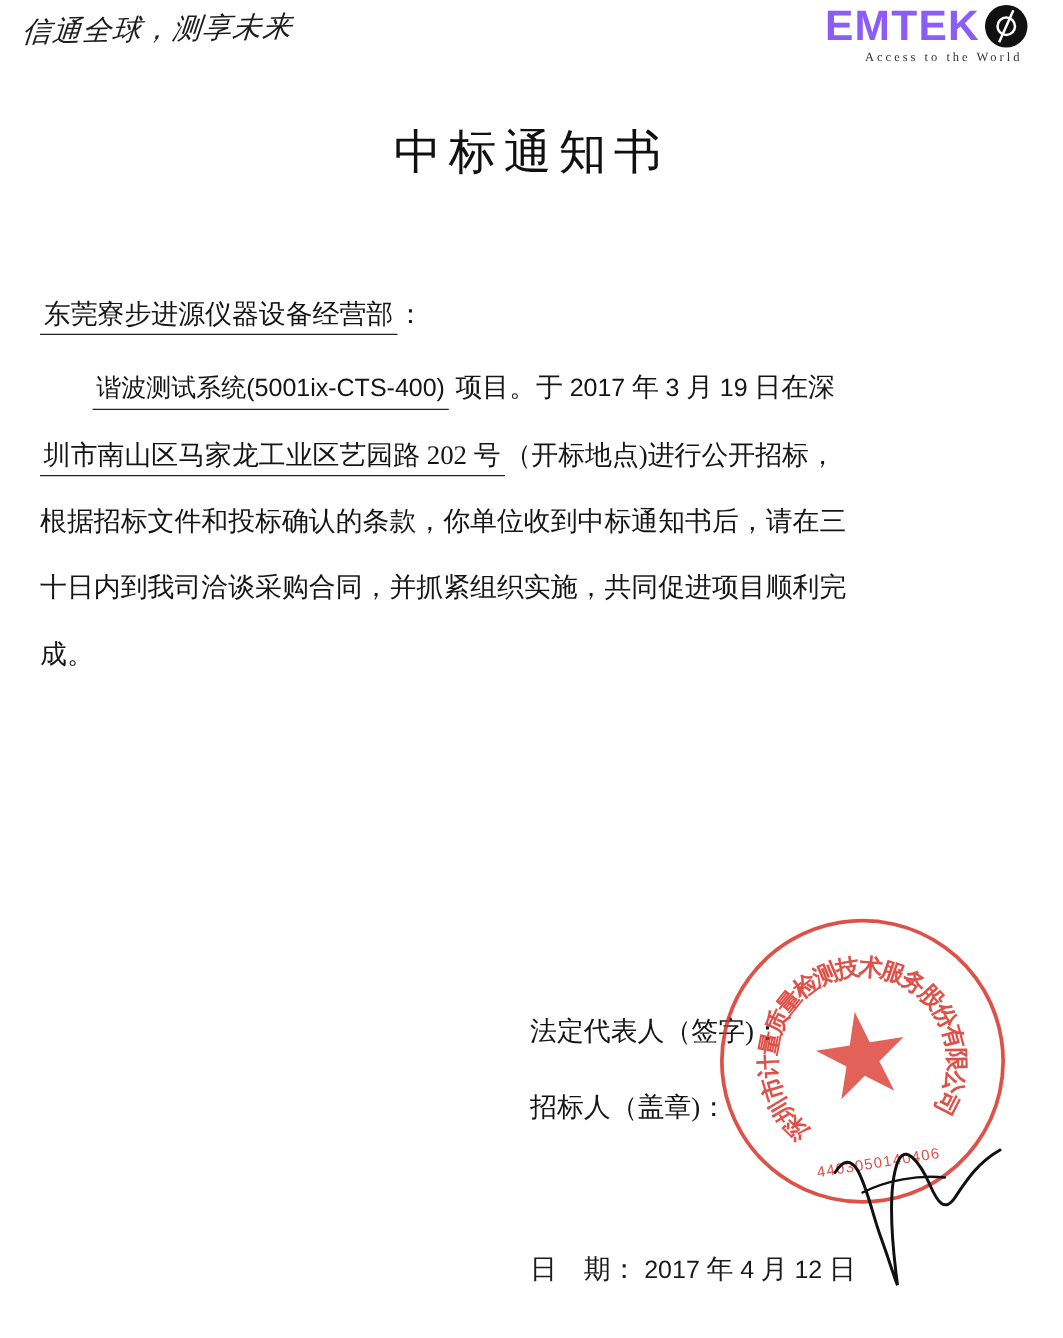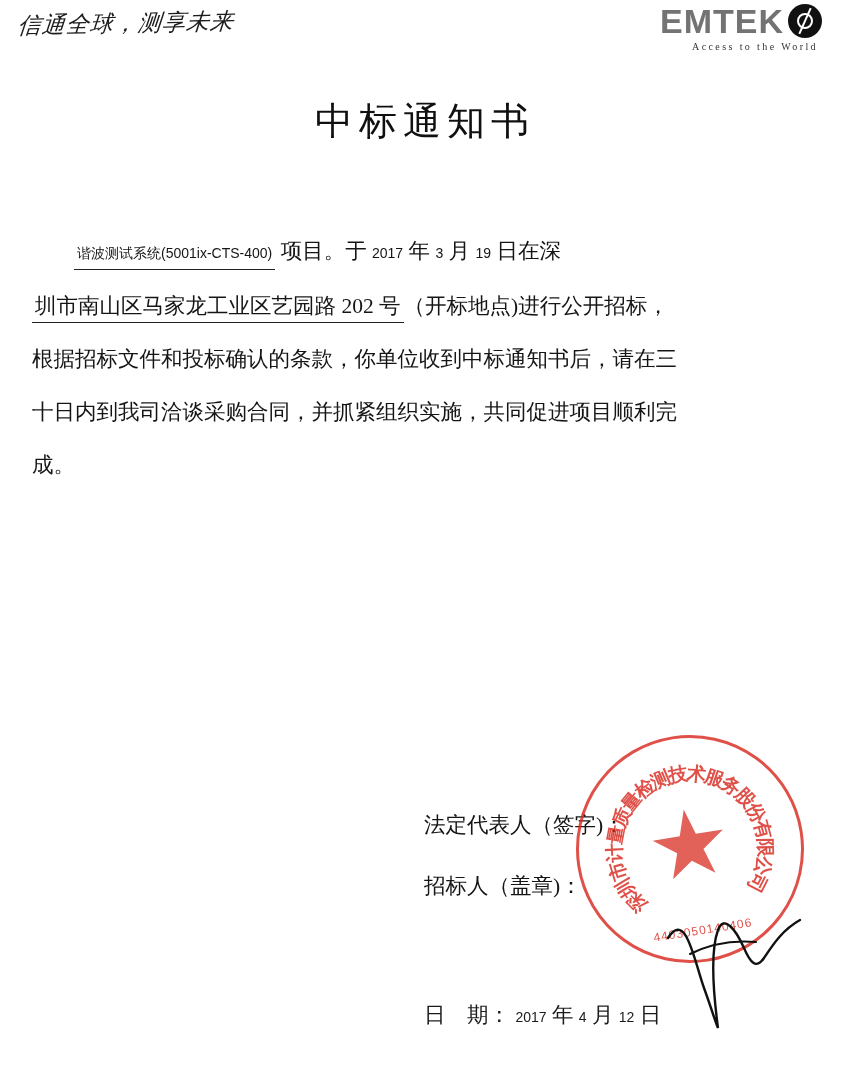--- a/index.html
+++ b/index.html
@@ -42,21 +42,21 @@
   .brand-row {
     display: flex;
     align-items: center;
     justify-content: flex-end;
   }
   .brand-name {
     font-family: "Liberation Sans", sans-serif;
     font-size: 34px;
     font-weight: bold;
     letter-spacing: 1px;
-    color: #737373;
+    color: #8b5cf6;
     line-height: 1;
     margin-left: 27px;
   }
   .brand-mark {
     width: 34px;
     height: 34px;
     border-radius: 50%;
     background: #111;
     margin-left: 4px;
     position: relative;
@@ -121,21 +121,21 @@
   .para {
     text-indent: 0;
     text-align: justify;
   }
   .indent {
     display: inline-block;
     width: 42px;
   }
   .latin {
     font-family: "Liberation Sans", sans-serif;
-    font-size: 14px;
+    font-size: 20px;
   }
 
   
   .sign-block {
     position: absolute;
     left: 424px;
     top: 795px;
     font-size: 21.5px;
     line-height: 61px;
     color: #151515;
@@ -228,20 +228,23 @@
       <span class="brand-mark"></span>
     </div>
     <div class="brand-sub">Access to the World</div>
   </div>
 </div>
 
 <h1 class="doc-title">中标通知书</h1>
 
 <div class="doc-body">
 
+  <div class="addressee">
+    <span class="ul">东莞寮步进源仪器设备经营部</span><span>：</span>
+  </div>
 
   <div class="para">
     <span class="indent"></span><span class="ul latin">谐波测试系统(5001ix-CTS-400)</span>
     <span>项目。于</span>
     <span class="latin">2017</span>
     <span>年</span>
     <span class="latin">3</span>
     <span>月</span>
     <span class="latin">19</span>
     <span>日在深</span>

